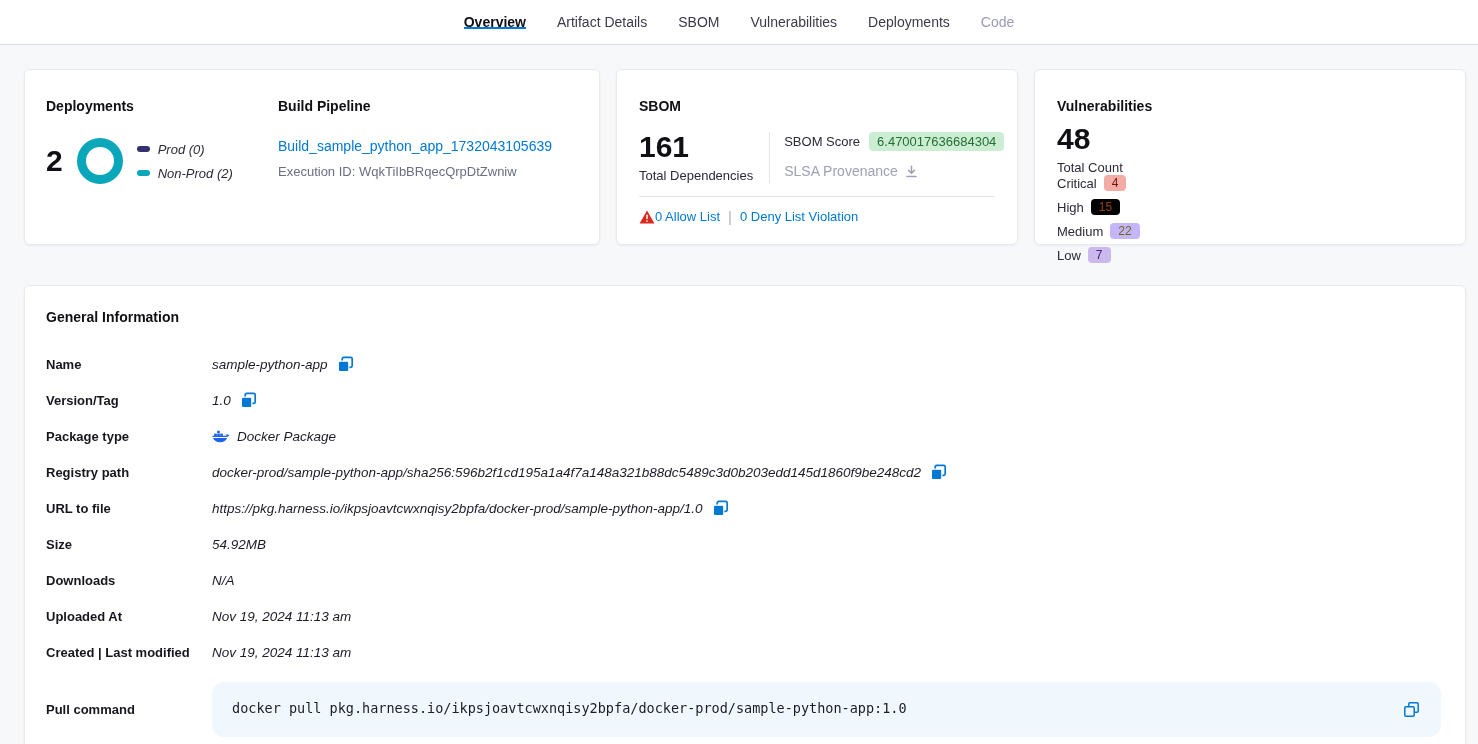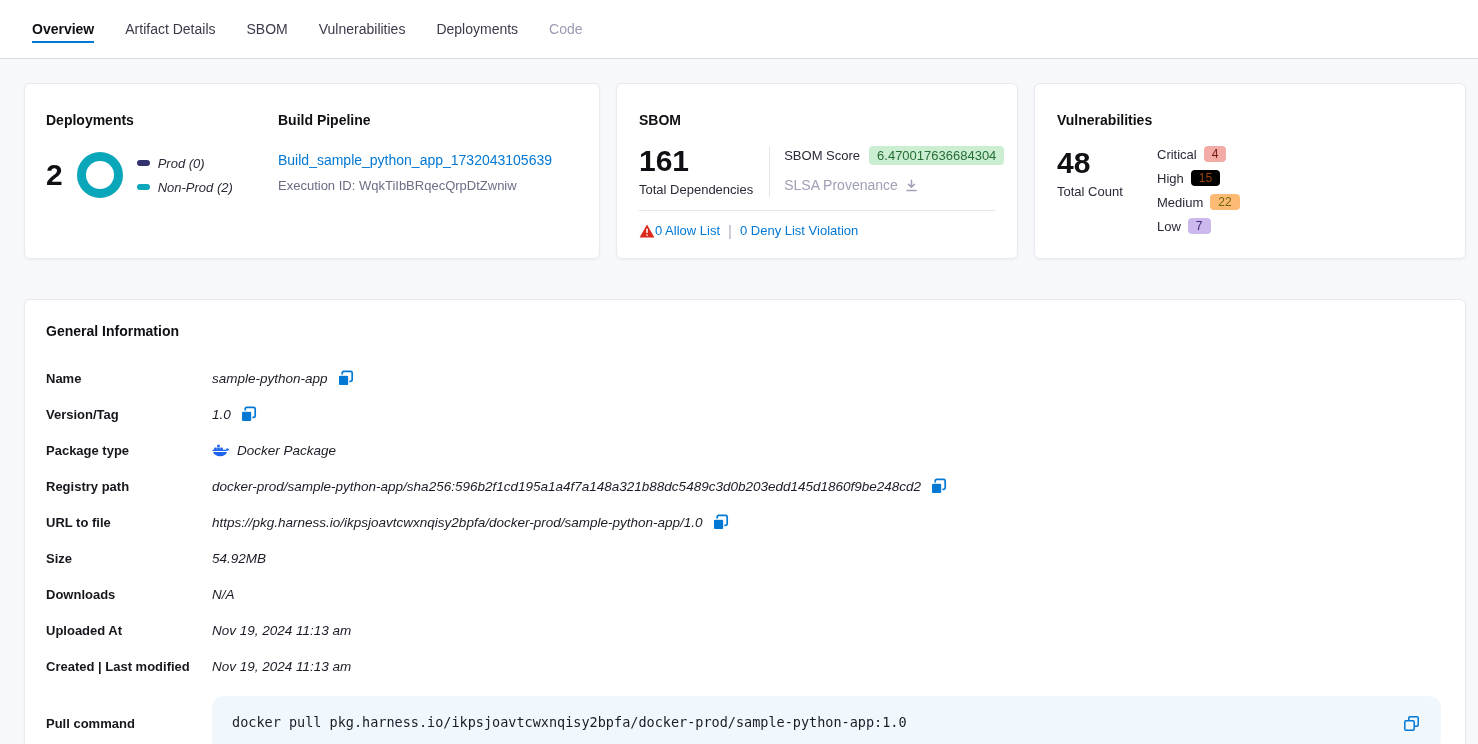--- a/index.html
+++ b/index.html
@@ -6,22 +6,22 @@
   html, body { width: 1478px; height: 744px; }
   body {
     background: #f7f8fa;
     font-family: "Liberation Sans", "DejaVu Sans", sans-serif;
     color: #1c1c28;
     overflow: hidden;
   }
 
   
   .topnav {
-    height: 59px; background: #ffffff; border-bottom: 1px solid #d9dae6;
-    display: flex; align-items: stretch; padding: 16px 32px; gap: 31px;
+    height: 45px; background: #ffffff; border-bottom: 1px solid #d9dae6;
+    display: flex; align-items: stretch; padding: 16px 32px; gap: 31px; justify-content: center;
   }
   .tab {
     display: flex; align-items: center; font-size: 14px; color: #3a3a4a;
     cursor: pointer; position: relative; white-space: nowrap;
   }
   .tab.active { font-weight: 700; color: #0f0f14; }
   .tab.active::after {
     content: ""; position: absolute; left: 0; right: 0; bottom: -1px;
     height: 2px; background: #0278d5;
   }
@@ -69,30 +69,30 @@
   }
   .slsa-row { display: flex; align-items: center; gap: 6px; margin-top: 12px; }
   .slsa-link { font-size: 14px; color: #9fa0b5; cursor: pointer; }
   .hdiv { border-top: 1px solid #e4e5ec; margin: 13px 0 11px 0; }
   .policy-row { display: flex; align-items: center; gap: 0; font-size: 13px; }
   .policy-link { color: #0278d5; cursor: pointer; }
   .policy-sep { color: #aeb0c4; font-size: 15px; margin: 0 8px; }
 
   
   .card-vuln { width: 432px; height: 176px; padding: 28px 22px 16px 22px; }
-  .vuln-content { display: flex; margin-top: 18px; }
+  .vuln-content { display: flex; margin-top: 8px; flex-direction: column; }
   .vuln-left { width: 100px; }
   .vuln-total { font-size: 30px; font-weight: 700; color: #0f0f14; line-height: 1.1; }
   .vuln-total-label { font-size: 13px; color: #2a2a38; margin-top: 5px; white-space: nowrap; }
   .sev-list { display: flex; flex-direction: column; gap: 8px; }
   .sev-row { display: flex; align-items: center; gap: 7px; font-size: 13px; color: #2a2a38; }
   .sev-badge { font-size: 12px; border-radius: 4px; padding: 1px 8px; }
   .sev-critical { background: #f3aca5; color: #73140b; }
   .sev-high { background: #000000; color: #99430a; }
-  .sev-medium { background: #fdba74; color: #6f680d; }
+  .sev-medium { background: #c4b5fd; color: #6f680d; }
   .sev-low { background: #cbb8ec; color: #46277c; }
 
   
   .card-info { width: 1442px; min-height: 446px; padding: 23px 24px 20px 21px; }
   .info-rows { margin-top: 21px; }
   .info-row { display: flex; align-items: center; min-height: 36px; }
   .info-label { width: 166px; flex: 0 0 166px; font-size: 13px; font-weight: 700; color: #16161d; }
   .info-value { font-size: 13.5px; color: #1c1c28; display: flex; align-items: center; gap: 9px; font-style: italic; }
   .copy-btn { display: inline-flex; align-items: center; cursor: pointer; }
   .pkg-type { display: flex; align-items: center; gap: 7px; }

